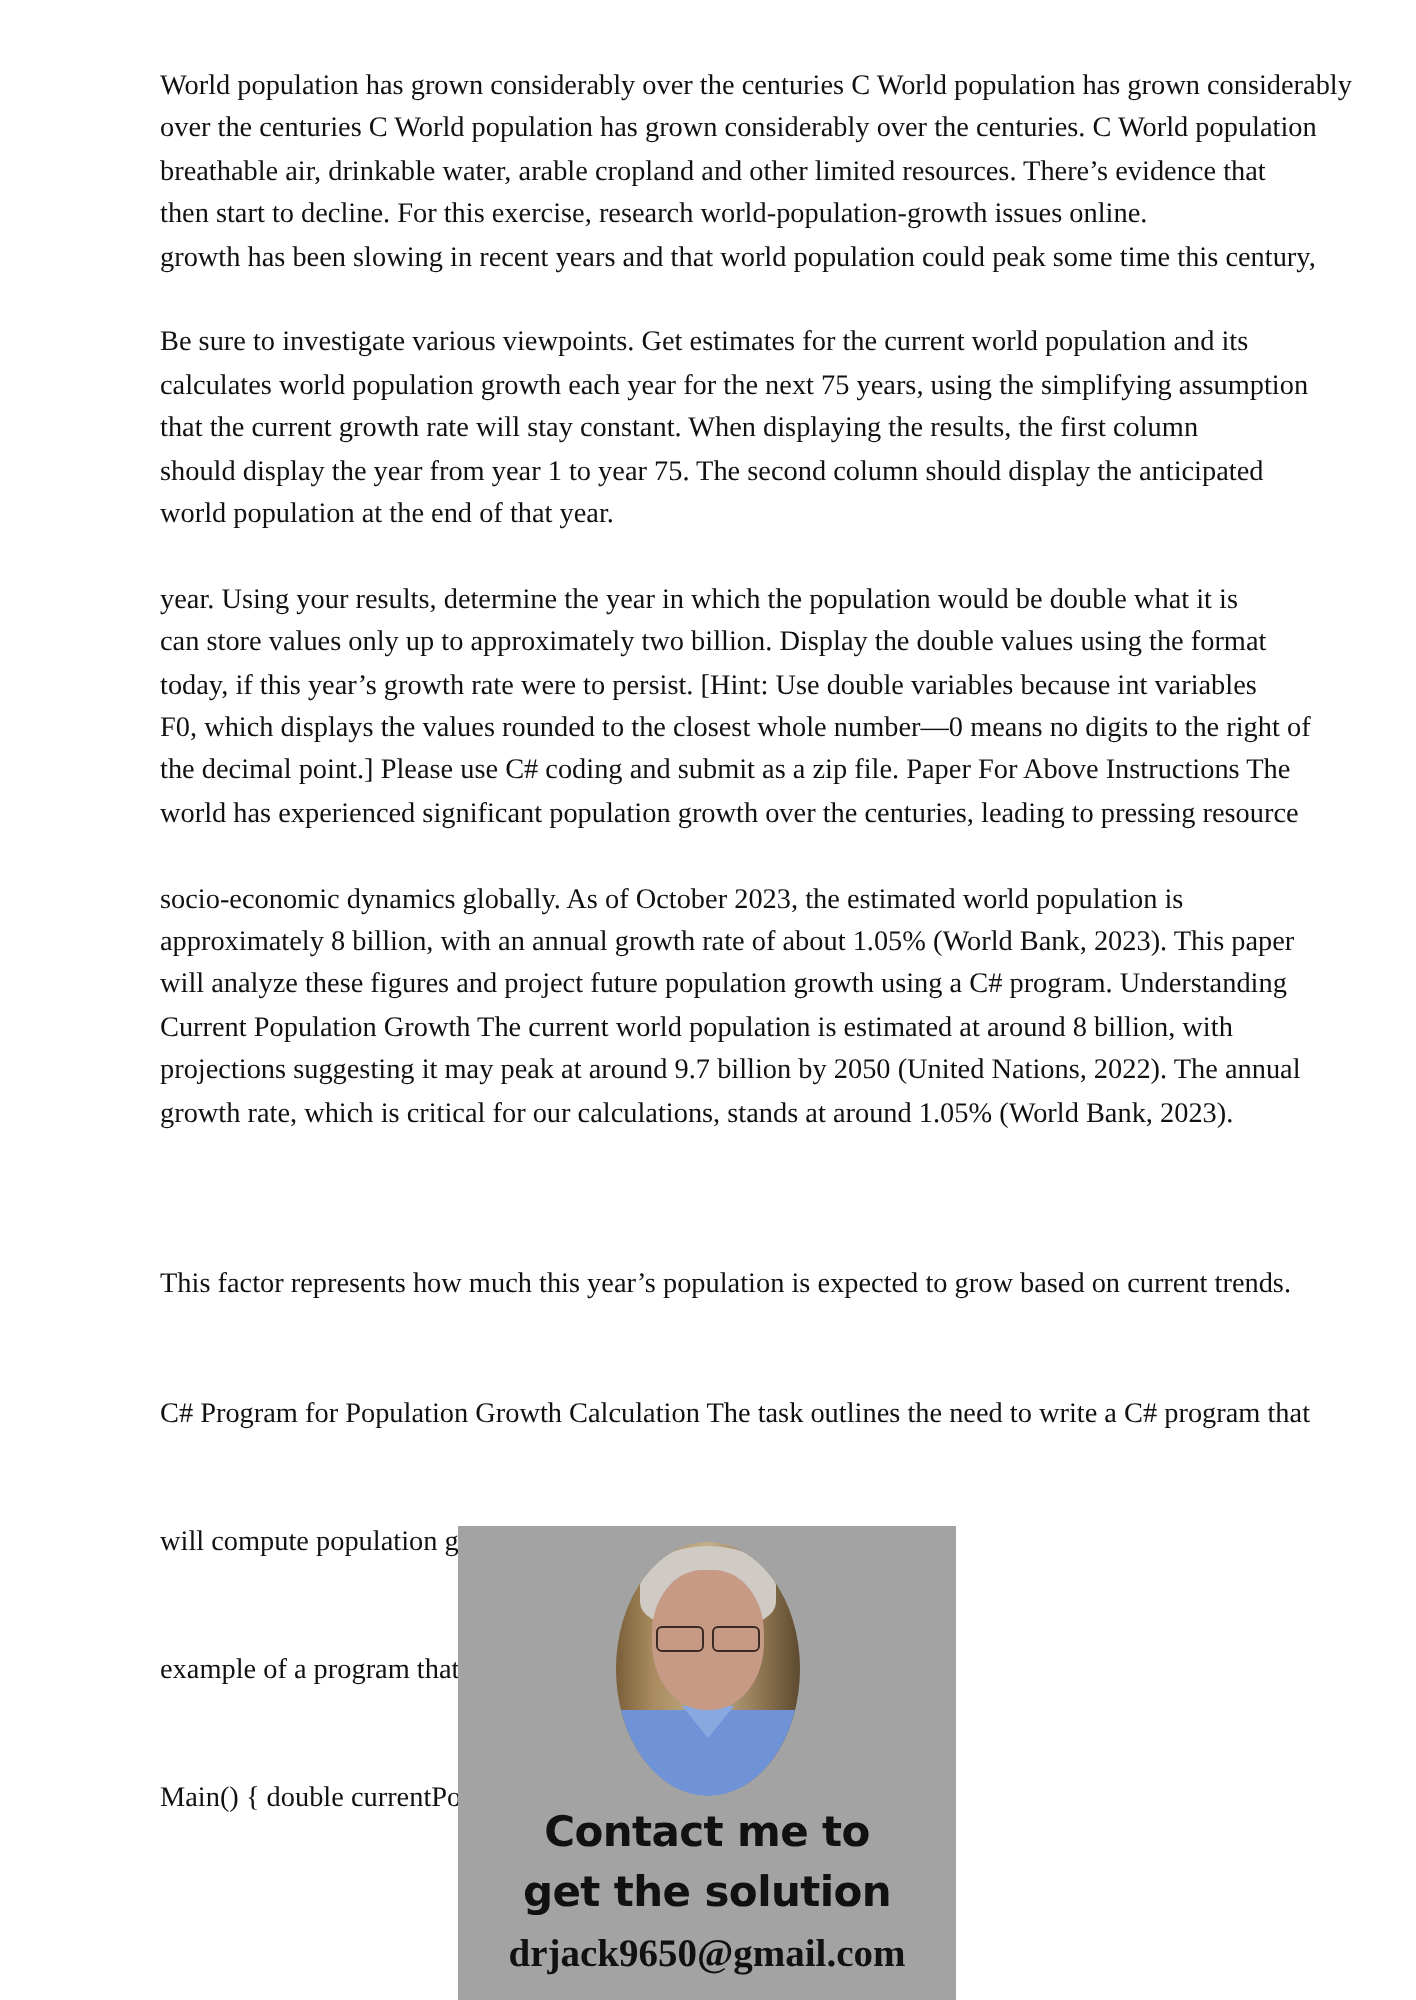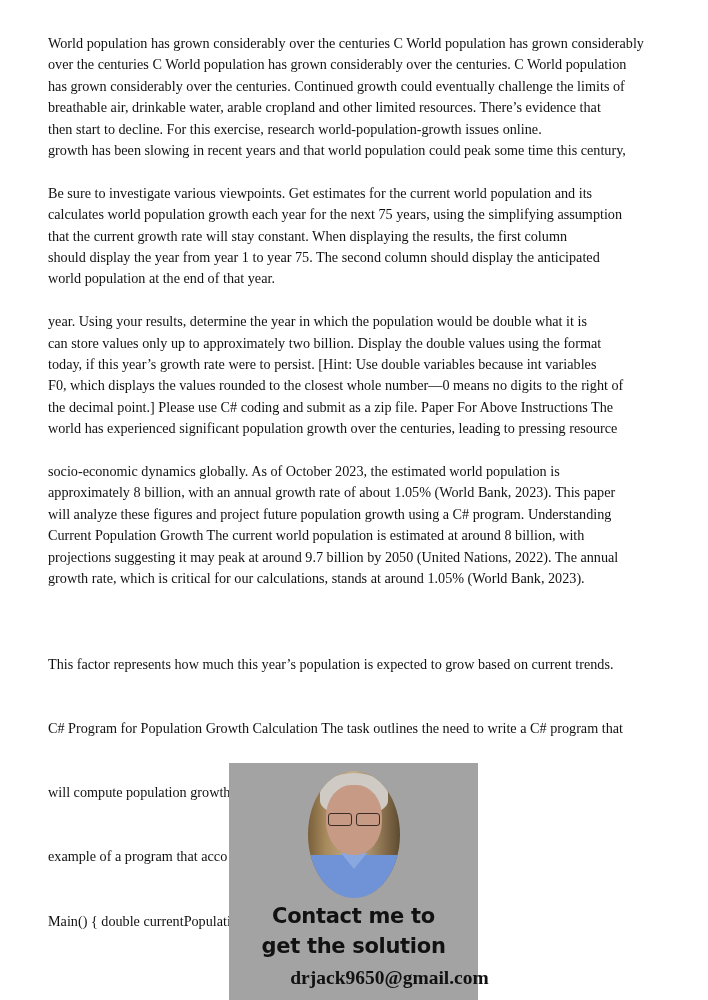--- a/index.html
+++ b/index.html
@@ -3,21 +3,21 @@
 <meta charset="utf-8">
 <style>
   html, body { margin: 0; padding: 0; background: #ffffff; }
   body { width: 708px; height: 1000px; position: relative; overflow: hidden; }
   .page {
     position: absolute; left: 48px; top: 33px; width: 620px;
     font-family: "Liberation Serif", "DejaVu Serif", serif;
     font-size: 14.2px; line-height: 21.4px; color: #111111;
   }
   .para { margin: 0 0 21.4px 0; }
-  .line { display: block; white-space: nowrap; }
+  .line { display: block; white-space: nowrap; margin-left: 32px; }
   .promo {
     position: absolute; left: 229px; top: 763px; width: 249px; height: 279px;
     background: #a3a3a3;
   }
   .avatar {
     position: absolute; left: 79px; top: 8px; width: 92px; height: 127px;
     border-radius: 50%; overflow: hidden;
     background: linear-gradient(90deg, #7a5f3a 0%, #a88b5e 20%, #c4b08c 50%, #8d7450 80%, #5d4a30 100%);
   }
   .avatar .hair { position: absolute; left: 12px; top: 2px; width: 68px; height: 40px; border-radius: 50% 50% 30% 30%; background: #cfcac4; }
@@ -28,31 +28,30 @@
   .avatar .collar { position: absolute; left: 33px; top: 82px; width: 26px; height: 16px; background: #8aa8e0; clip-path: polygon(0 0, 100% 0, 50% 100%); }
   .promo-title {
     position: absolute; left: 0; top: 138px; width: 249px; text-align: center;
     font-family: "DejaVu Sans", "Liberation Sans", sans-serif; font-weight: bold;
     font-size: 21px; line-height: 30px; color: #111111; letter-spacing: -0.3px;
   }
   .promo-title .l { display: block; }
   .promo-email {
     position: absolute; left: 0; top: 204px; width: 249px; text-align: center;
     font-family: "Liberation Serif", "DejaVu Serif", serif; font-weight: bold;
-    font-size: 19.5px; color: #111111; padding-left: 36px;
+    font-size: 19.5px; color: #111111;
   }
 </style>
 </head>
 <body>
 
 <div class="page">
   <p class="para">
     <span class="line">World population has grown considerably over the centuries C World population has grown considerably</span>
     <span class="line">over the centuries C World population has grown considerably over the centuries. C World population</span>
-    <span class="line">has grown considerably over the centuries. Continued growth could eventually challenge the limits of</span>
     <span class="line">breathable air, drinkable water, arable cropland and other limited resources. There’s evidence that</span>
     <span class="line">then start to decline. For this exercise, research world-population-growth issues online.</span>
     <span class="line">growth has been slowing in recent years and that world population could peak some time this century,</span>
   </p>
   <p class="para">
     <span class="line">Be sure to investigate various viewpoints. Get estimates for the current world population and its</span>
     <span class="line">calculates world population growth each year for the next 75 years, using the simplifying assumption</span>
     <span class="line">that the current growth rate will stay constant. When displaying the results, the first column</span>
     <span class="line">should display the year from year 1 to year 75. The second column should display the anticipated</span>
     <span class="line">world population at the end of that year.</span>

